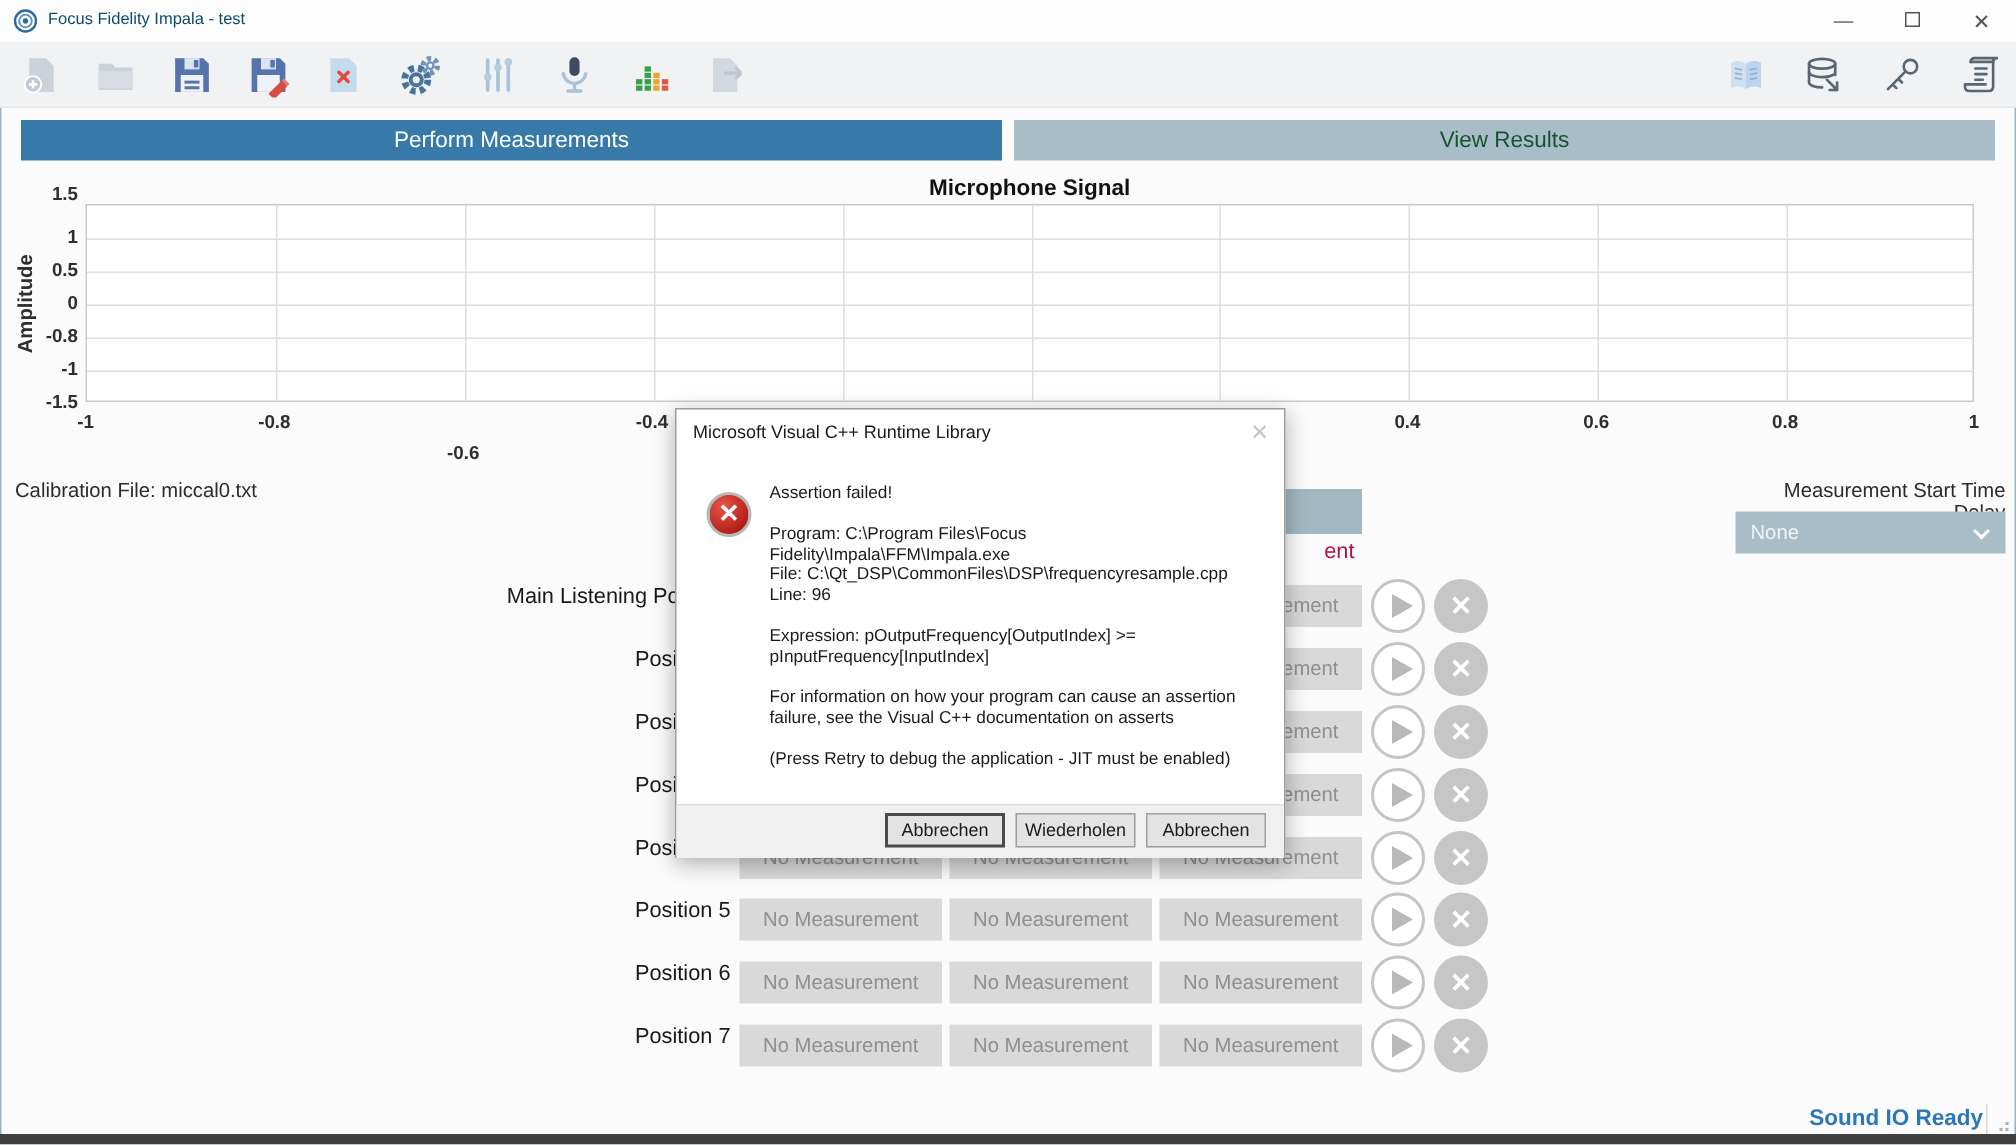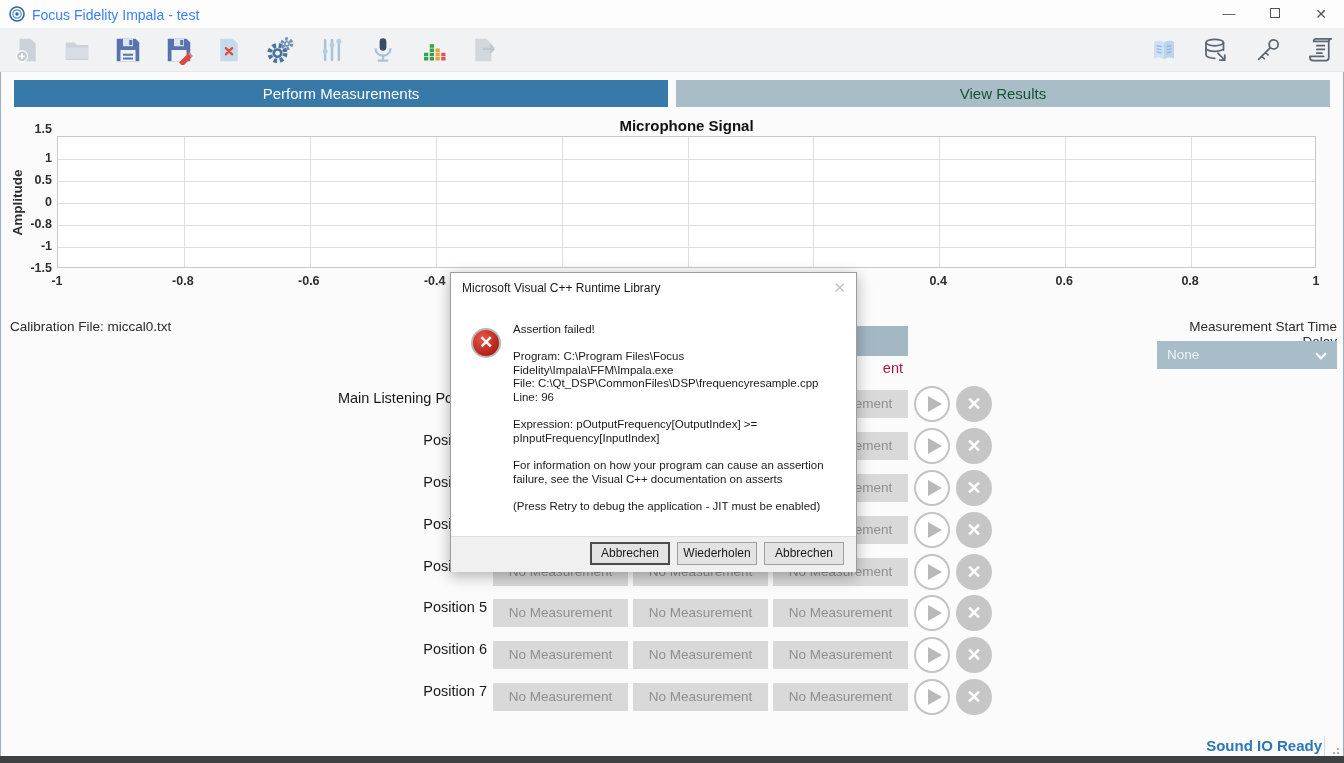--- a/index.html
+++ b/index.html
@@ -5,21 +5,21 @@
   * { margin:0; padding:0; box-sizing:border-box; }
   html,body { background:#ddd; }
   .window {
     position:relative; width:1344px; height:763px; overflow:hidden;
     background:#fbfbfb; font-family:"Liberation Sans", sans-serif;
     box-shadow: inset 0 0 0 1px #9db1c0;
   }
   
   .titlebar { position:absolute; left:0; top:0; width:100%; height:28px; background:#fdfdfd; }
   .app-logo { position:absolute; left:9px; top:6px; width:16px; height:16px; }
-  .app-title { position:absolute; left:32px; top:7px; font-size:14px; color:#3b82f6; }
+  .app-title { position:absolute; left:32px; top:7px; font-size:11px; color:#0c4a6e; }
   .winbtn { position:absolute; top:0; width:46px; height:28px; text-align:center; line-height:28px; color:#555; font-size:13px; cursor:default; }
   .winbtn.min { right:92px; }
   .winbtn.max { right:46px; }
   .winbtn.close { right:0; font-size:14px; }
   .maxbox { display:inline-block; width:10px; height:10px; border:1px solid #555; vertical-align:middle; margin-top:-3px; }
   
   .toolbar { position:absolute; left:0; top:28px; width:100%; height:44px; background:#f1f2f3; border-bottom:1px solid #e6e7e8; }
   .tbtn { position:absolute; top:7px; width:30px; height:30px; }
   .tbtn svg { width:30px; height:30px; }
   
@@ -247,21 +247,21 @@
       <div class="ytick" style="top: 151px;">1</div>
       <div class="ytick" style="top: 173px;">0.5</div>
       <div class="ytick" style="top: 195px;">0</div>
       <div class="ytick" style="top: 217px;">-0.8</div>
       <div class="ytick" style="top: 239px;">-1</div>
       <div class="ytick" style="top: 261px;">-1.5</div>
     </div>
   <div id="xticks">
       <div class="xtick" style="left: 35px;">-1</div>
       <div class="xtick" style="left: 160.9px;">-0.8</div>
-      <div class="xtick" style="left: 286.8px;">-0.6</div>
+      <div class="xtick" style="left: 286.8px; margin-top: 21px;">-0.6</div>
       <div class="xtick" style="left: 412.7px;">-0.4</div>
       <div class="xtick" style="left: 538.6px;">-0.2</div>
       <div class="xtick" style="left: 664.5px;">0</div>
       <div class="xtick" style="left: 790.4px;">0.2</div>
       <div class="xtick" style="left: 916.3px;">0.4</div>
       <div class="xtick" style="left: 1042.2px;">0.6</div>
       <div class="xtick" style="left: 1168.1px;">0.8</div>
       <div class="xtick" style="left: 1294px;">1</div>
     </div>
 

